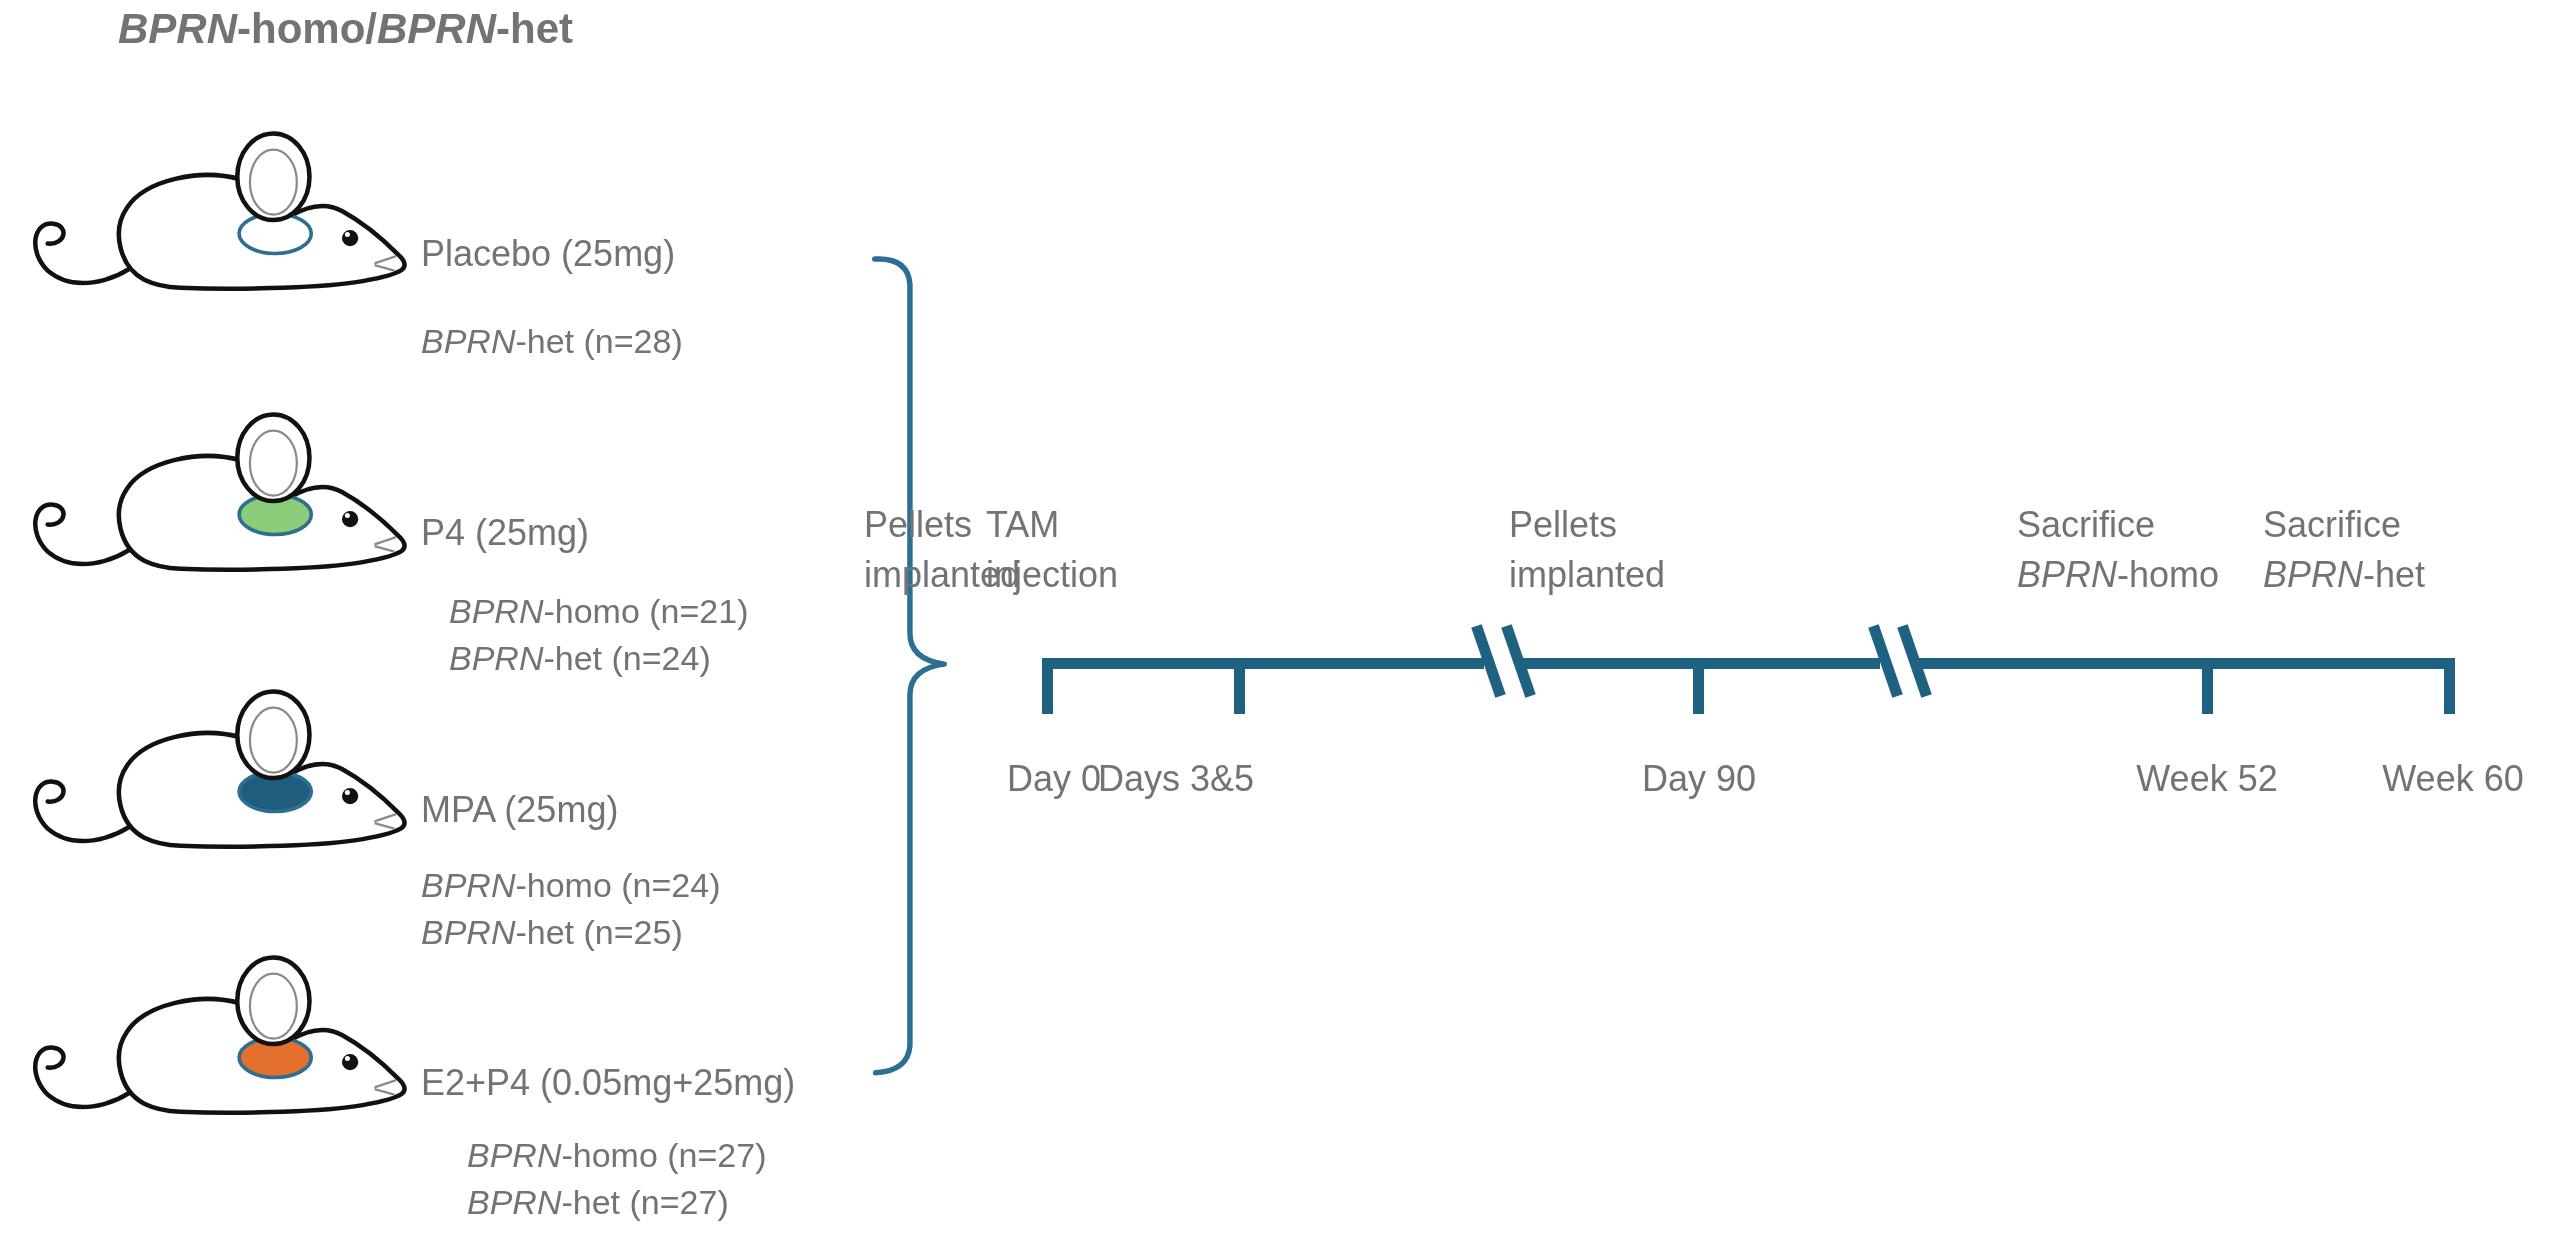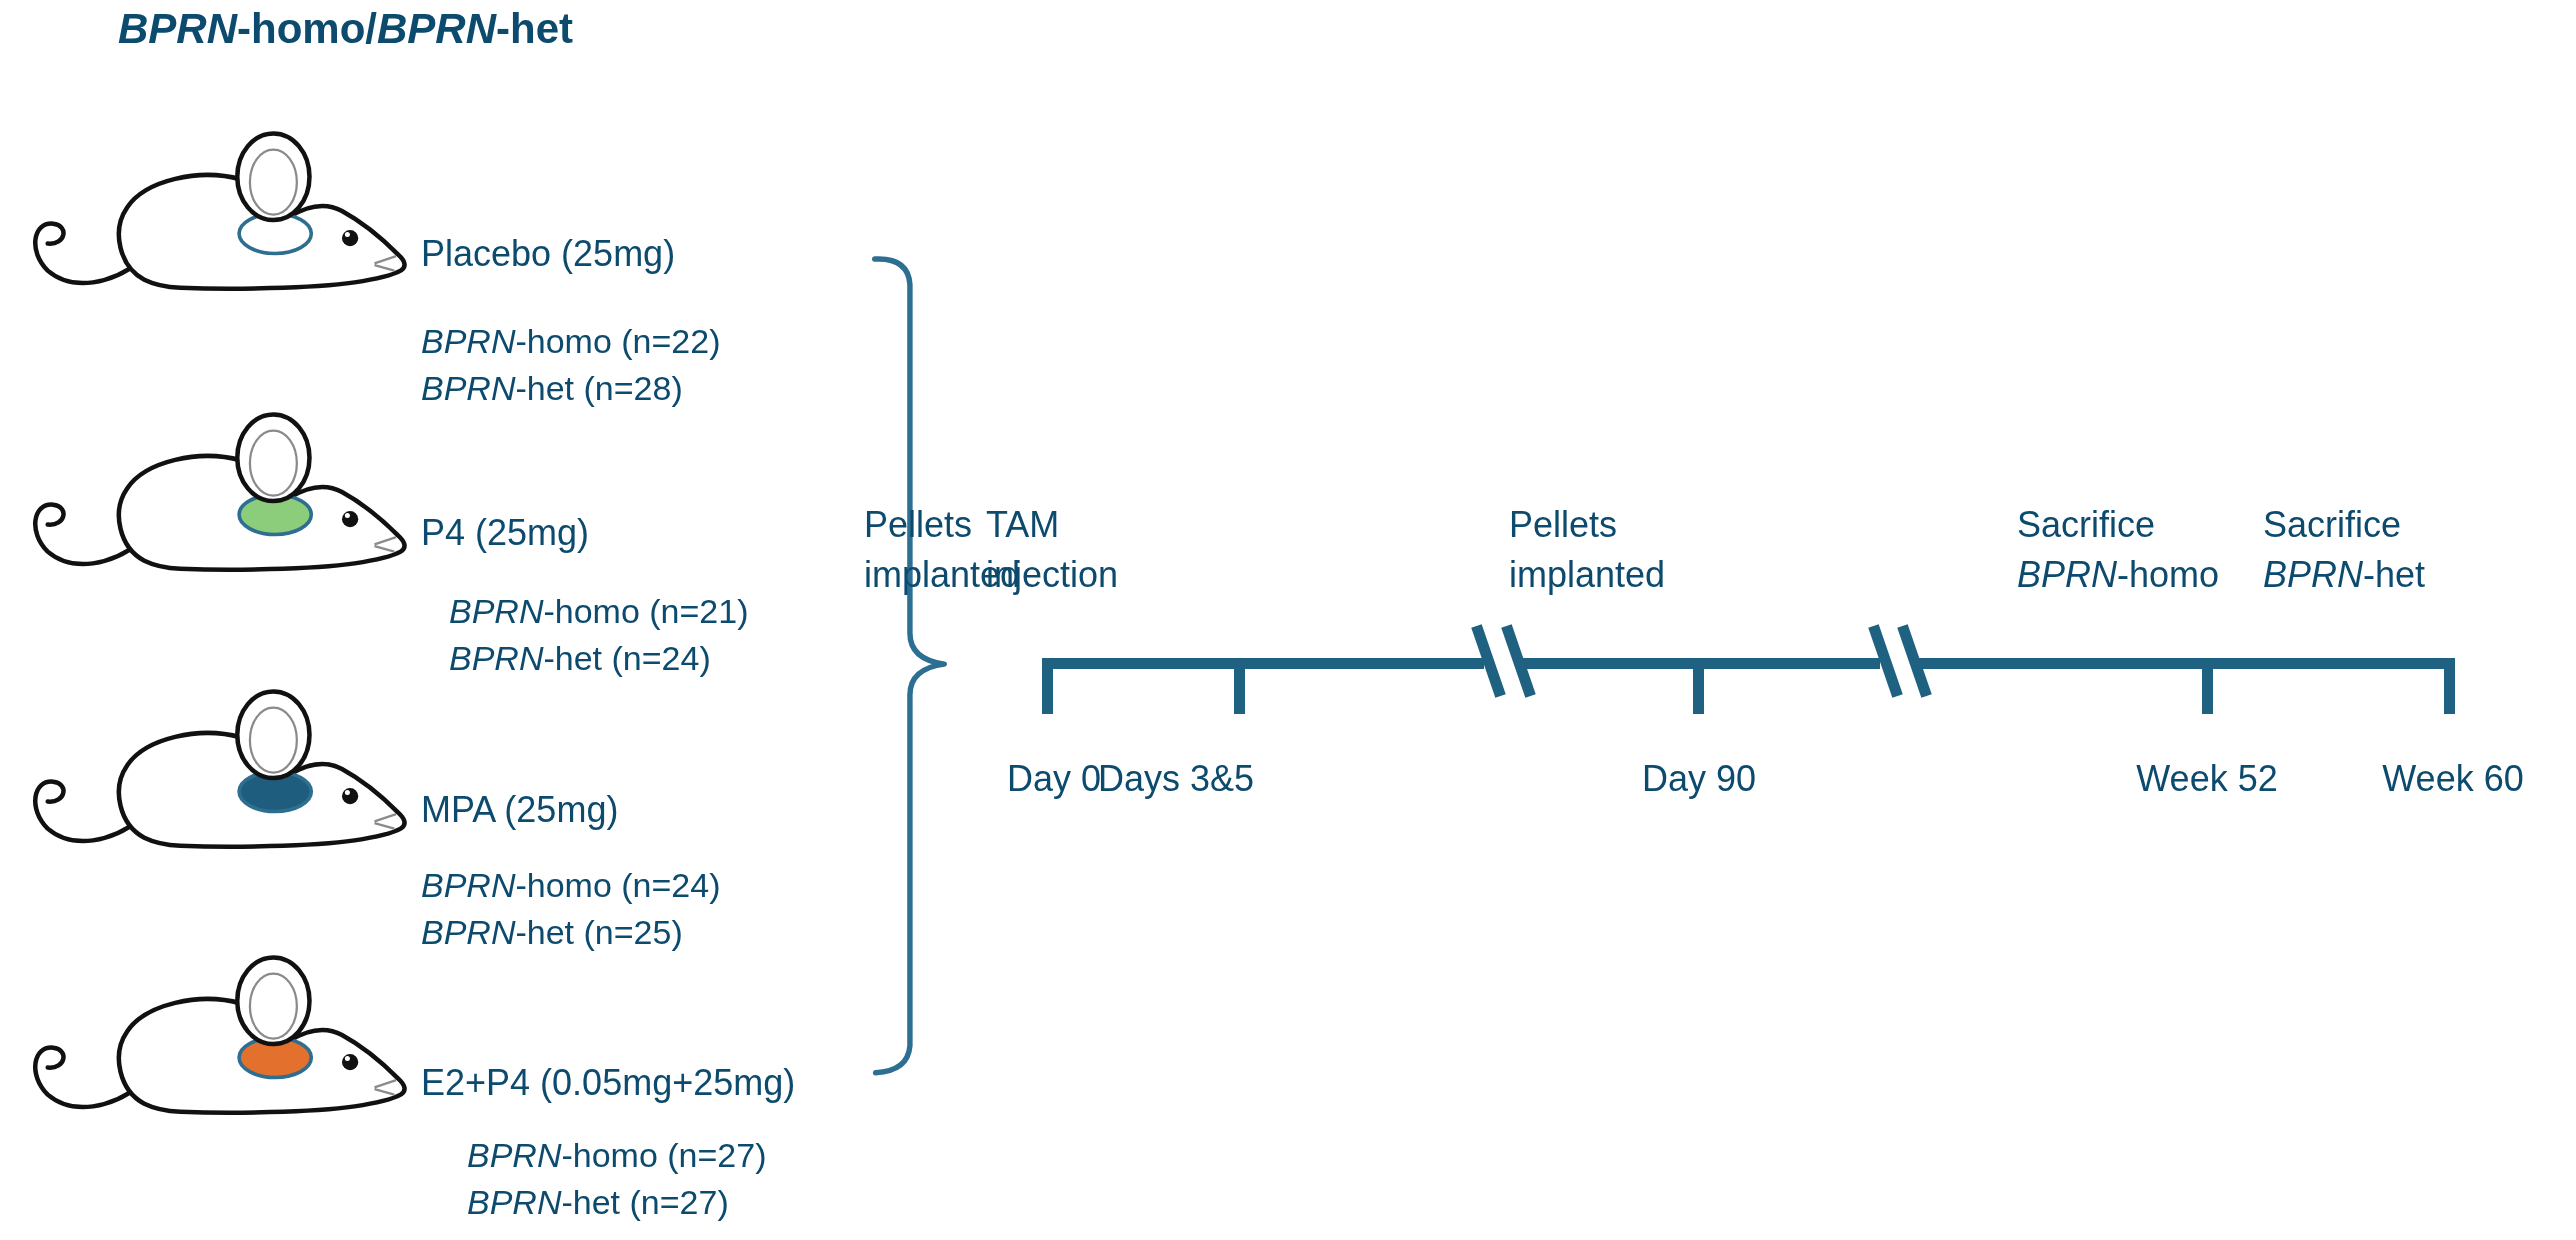--- a/index.html
+++ b/index.html
@@ -1,21 +1,21 @@
 <!DOCTYPE html>
 <html style="font-size:14.5px"><head>
 <meta charset="utf-8">
 <style>
   html,body{margin:0;padding:0;background:#ffffff;}
   #canvas{
     position:relative;
     width:2576px;height:1240px;
     background:#ffffff;
     font-family:"Liberation Sans", sans-serif;
-    color:#0c4a6e;
+    color:#737373;
     overflow:hidden;
   }
   .abs{position:absolute;}
   
   #figure-title{
     left:118px;top:5.4px;
     font-size:42px;font-weight:bold;letter-spacing:0px;
     white-space:nowrap;
   }
   .gene{font-style:italic;}
@@ -76,21 +76,20 @@
          C428,164 408,168 388,171 C340,178 250,179 195,177 C175,176 165,173 155,168 Z"></path>
     <ellipse class="pellet" cx="300" cy="117" rx="40" ry="22" fill="#ffffff"></ellipse>
     <ellipse class="outline" cx="298" cy="54" rx="40" ry="48"></ellipse>
     <ellipse class="thin" cx="298" cy="60" rx="26" ry="36"></ellipse>
     <circle cx="383" cy="122" r="9" fill="#111111"></circle>
     <circle cx="380" cy="118" r="2.8" fill="#ffffff"></circle>
     <path class="thin" d="M410,150 L434,142 M410,152 L432,158"></path>
   </svg>
   <div class="group-label gl1">Placebo (25mg)</div>
   <div class="n-block nb1">
-    <div><span class="gene">BPRN</span><span>-homo (n=22)</span></div>
     <div><span class="gene">BPRN</span><span>-het (n=28)</span></div>
   </div>
 
   
   <svg class="mouse-svg m2" viewBox="0 0 460 185">
     <path class="tail" d="M150,148 C120,172 76,182 48,158 C26,136 32,104 54,106 C72,108 68,130 48,128"></path>
     <path class="outline" d="M155,168 C128,154 118,114 136,88 C156,58 216,44 262,57 C288,65 306,82 316,98
          C336,86 356,82 374,92 C396,104 420,124 436,140 C444,147 446,154 439,158
          C428,164 408,168 388,171 C340,178 250,179 195,177 C175,176 165,173 155,168 Z"></path>
     <ellipse class="pellet" cx="300" cy="117" rx="40" ry="22" fill="#8bcd7a"></ellipse>

